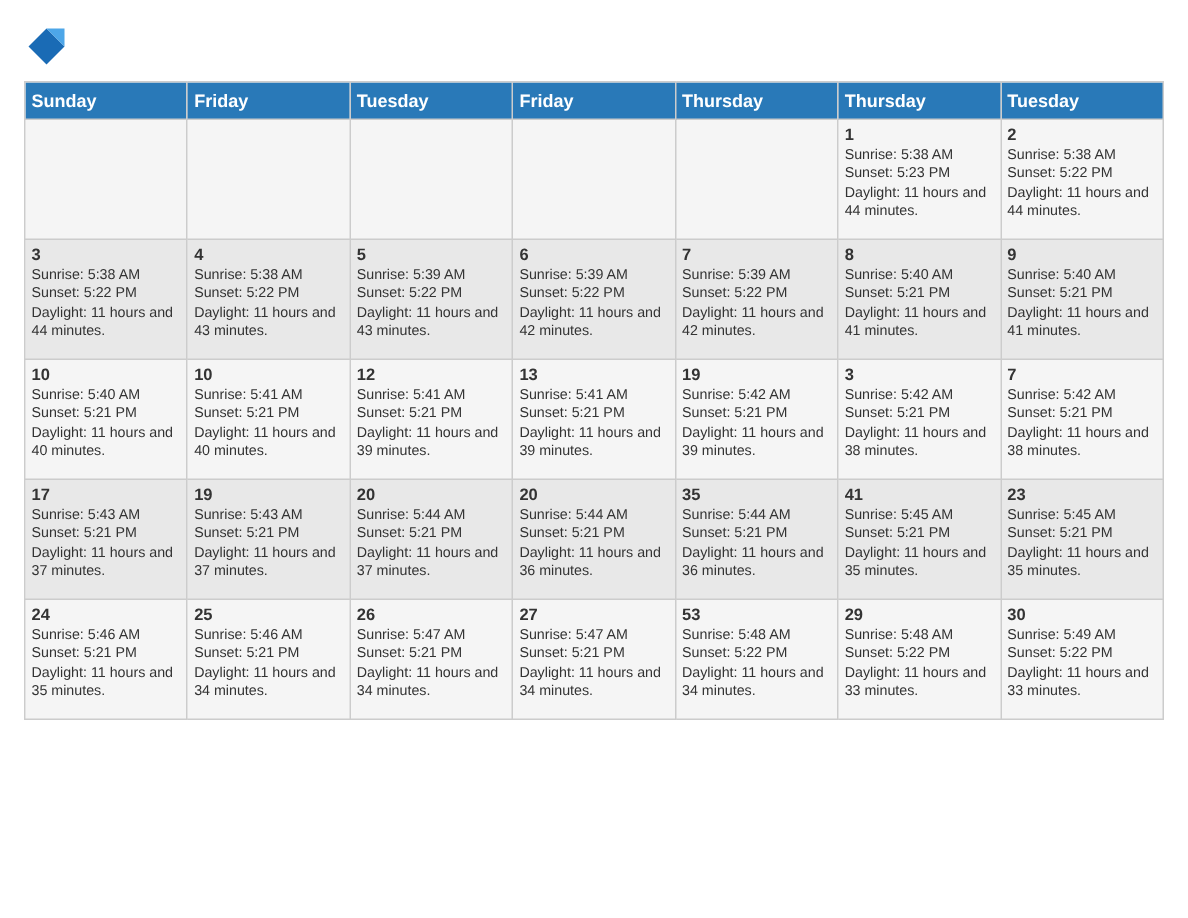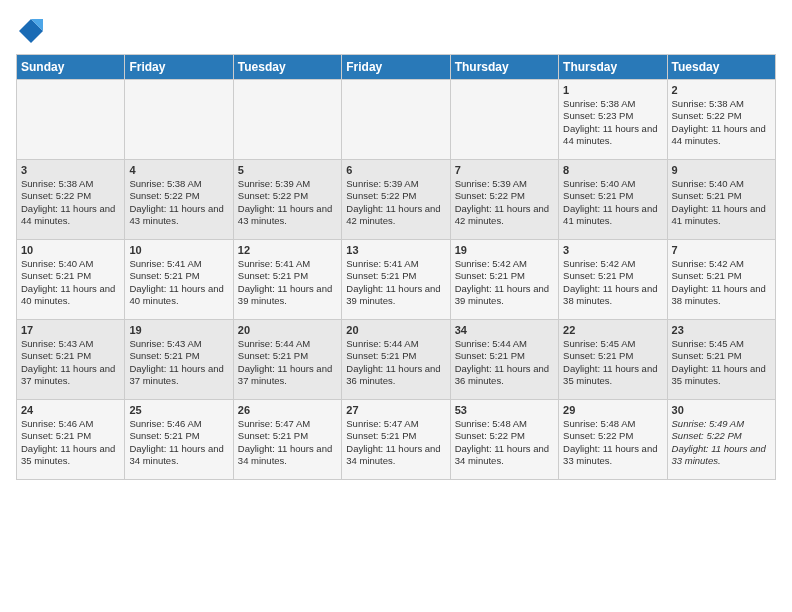--- a/index.html
+++ b/index.html
@@ -251,27 +251,27 @@
 Sunset: 5:21 PM
 Daylight: 11 hours and 37 minutes.</div>
         </td>
         <td>
           <span class="day-num">20</span>
           <div class="day-info" style="white-space: pre-line;">Sunrise: 5:44 AM
 Sunset: 5:21 PM
 Daylight: 11 hours and 36 minutes.</div>
         </td>
         <td>
-          <span class="day-num">34</span>
+          <span class="day-num">35</span>
           <div class="day-info" style="white-space: pre-line;">Sunrise: 5:44 AM
 Sunset: 5:21 PM
 Daylight: 11 hours and 36 minutes.</div>
         </td>
         <td>
-          <span class="day-num">22</span>
+          <span class="day-num">41</span>
           <div class="day-info" style="white-space: pre-line;">Sunrise: 5:45 AM
 Sunset: 5:21 PM
 Daylight: 11 hours and 35 minutes.</div>
         </td>
         <td>
           <span class="day-num">23</span>
           <div class="day-info" style="white-space: pre-line;">Sunrise: 5:45 AM
 Sunset: 5:21 PM
 Daylight: 11 hours and 35 minutes.</div>
         </td>
@@ -308,19 +308,19 @@
 Daylight: 11 hours and 34 minutes.</div>
         </td>
         <td>
           <span class="day-num">29</span>
           <div class="day-info" style="white-space: pre-line;">Sunrise: 5:48 AM
 Sunset: 5:22 PM
 Daylight: 11 hours and 33 minutes.</div>
         </td>
         <td>
           <span class="day-num">30</span>
-          <div class="day-info" style="white-space: pre-line; font-style: italic;">Sunrise: 5:49 AM
+          <div class="day-info" style="white-space: pre-line;">Sunrise: 5:49 AM
 Sunset: 5:22 PM
 Daylight: 11 hours and 33 minutes.</div>
         </td>
       </tr>
     </tbody>
 </table>
 
 </body></html>

